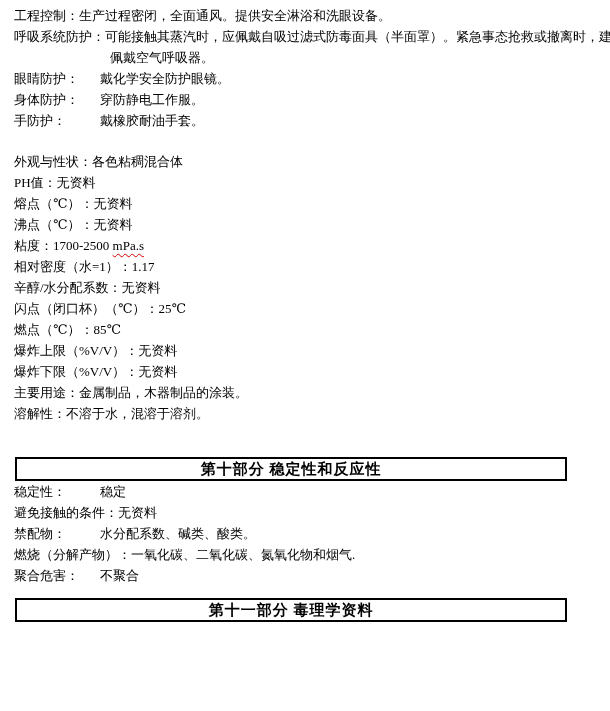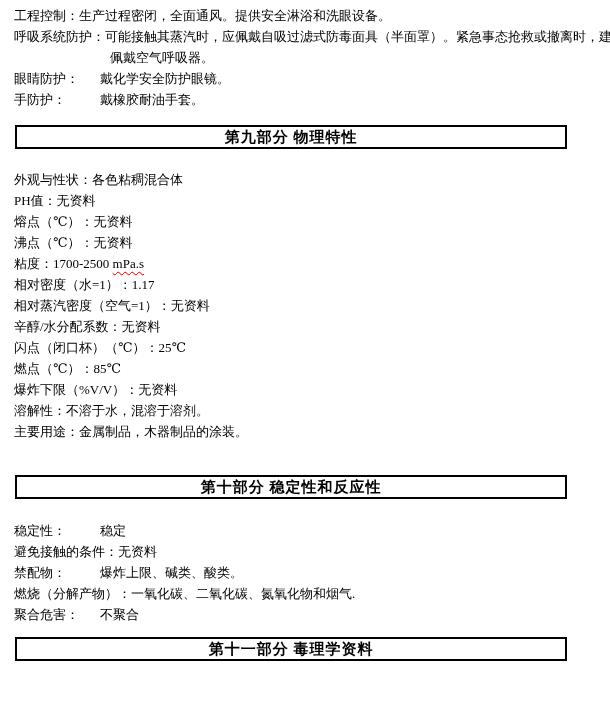--- a/index.html
+++ b/index.html
@@ -40,21 +40,21 @@
     line-height: 20px;
     border: 2px solid #000000;
     text-align: center;
     font-weight: bold;
     font-size: 15px;
     letter-spacing: 1px;
   }
   #box9  { margin-top: 15px; }
   #list9 { margin-top: 20px; }
   #box10 { margin-top: 33px; }
-  #rows10 { margin-top: 21px; }
+  #rows10 { }
   #box11 { margin-top: 12px; }
   .wavy {
     text-decoration: underline;
     text-decoration-style: wavy;
     text-decoration-color: #d40000;
     text-decoration-thickness: 1px;
     text-underline-offset: 3px;
     text-align: right;
   }
 </style>
@@ -68,53 +68,55 @@
       <span>工程控制：</span><span>生产过程密闭，全面通风。提供安全淋浴和洗眼设备。</span>
     </div>
     <div class="line">
       <span>呼吸系统防护：</span><span>可能接触其蒸汽时，应佩戴自吸过滤式防毒面具（半面罩）。紧急事态抢救或撤离时，建议</span>
     </div>
     <div class="line cont">佩戴空气呼吸器。</div>
     <div class="line">
       <span class="tab-label">眼睛防护：</span><span>戴化学安全防护眼镜。</span>
     </div>
     <div class="line">
+      <span class="tab-label">身体防护：</span><span>穿防静电工作服。</span>
+    </div>
+    <div class="line">
       <span class="tab-label">手防护：</span><span>戴橡胶耐油手套。</span>
     </div>
   </div>
 
-  <div class="secbox" id="box9">第九部分 物理特性</div>
 
   <div id="list9">
     <div class="line"><span>外观与性状：各色粘稠混合体</span></div>
     <div class="line"><span>PH值：无资料</span></div>
     <div class="line"><span>熔点（℃）：无资料</span></div>
     <div class="line"><span>沸点（℃）：无资料</span></div>
     <div class="line"><span>粘度：1700-2500 </span><span class="wavy">mPa.s</span></div>
     <div class="line"><span>相对密度（水=1）：1.17</span></div>
-    <div class="line"><span>相对蒸汽密度（空气=1）：无资料</span></div>
     <div class="line"><span>辛醇/水分配系数：无资料</span></div>
     <div class="line"><span>闪点（闭口杯）（℃）：25℃</span></div>
     <div class="line"><span>燃点（℃）：85℃</span></div>
+    <div class="line"><span>爆炸上限（%V/V）：无资料</span></div>
     <div class="line"><span>爆炸下限（%V/V）：无资料</span></div>
+    <div class="line"><span>主要用途：金属制品，木器制品的涂装。</span></div>
     <div class="line"><span>溶解性：不溶于水，混溶于溶剂。</span></div>
-    <div class="line"><span>主要用途：金属制品，木器制品的涂装。</span></div>
   </div>
 
   <div class="secbox" id="box10">第十部分 稳定性和反应性</div>
 
   <div id="rows10">
     <div class="line">
       <span class="tab-label">稳定性：</span><span>稳定</span>
     </div>
     <div class="line">
       <span class="tab-label">避免接触的条件：</span><span>无资料</span>
     </div>
     <div class="line">
-      <span class="tab-label">禁配物：</span><span>爆炸上限、碱类、酸类。</span>
+      <span class="tab-label">禁配物：</span><span>水分配系数、碱类、酸类。</span>
     </div>
     <div class="line">
       <span class="tab-label">燃烧（分解产物）：</span><span>一氧化碳、二氧化碳、氮氧化物和烟气.</span>
     </div>
     <div class="line">
       <span class="tab-label">聚合危害：</span><span>不聚合</span>
     </div>
   </div>
 
   <div class="secbox" id="box11">第十一部分 毒理学资料</div>

